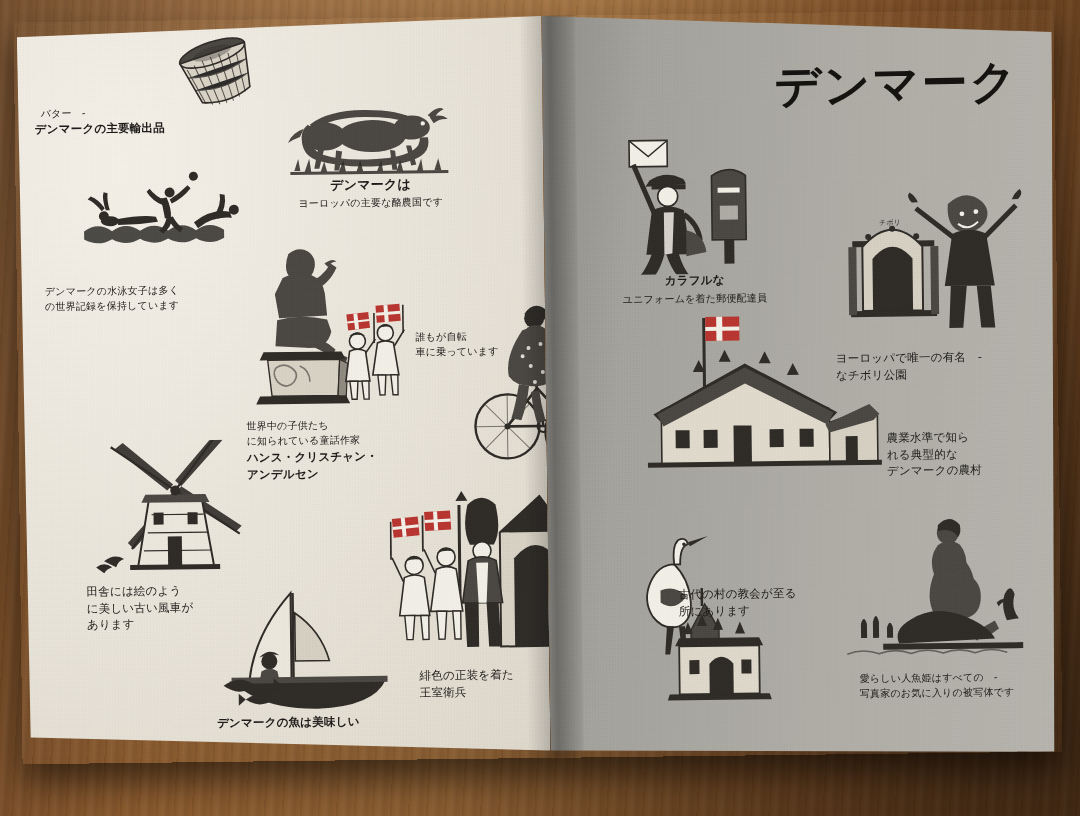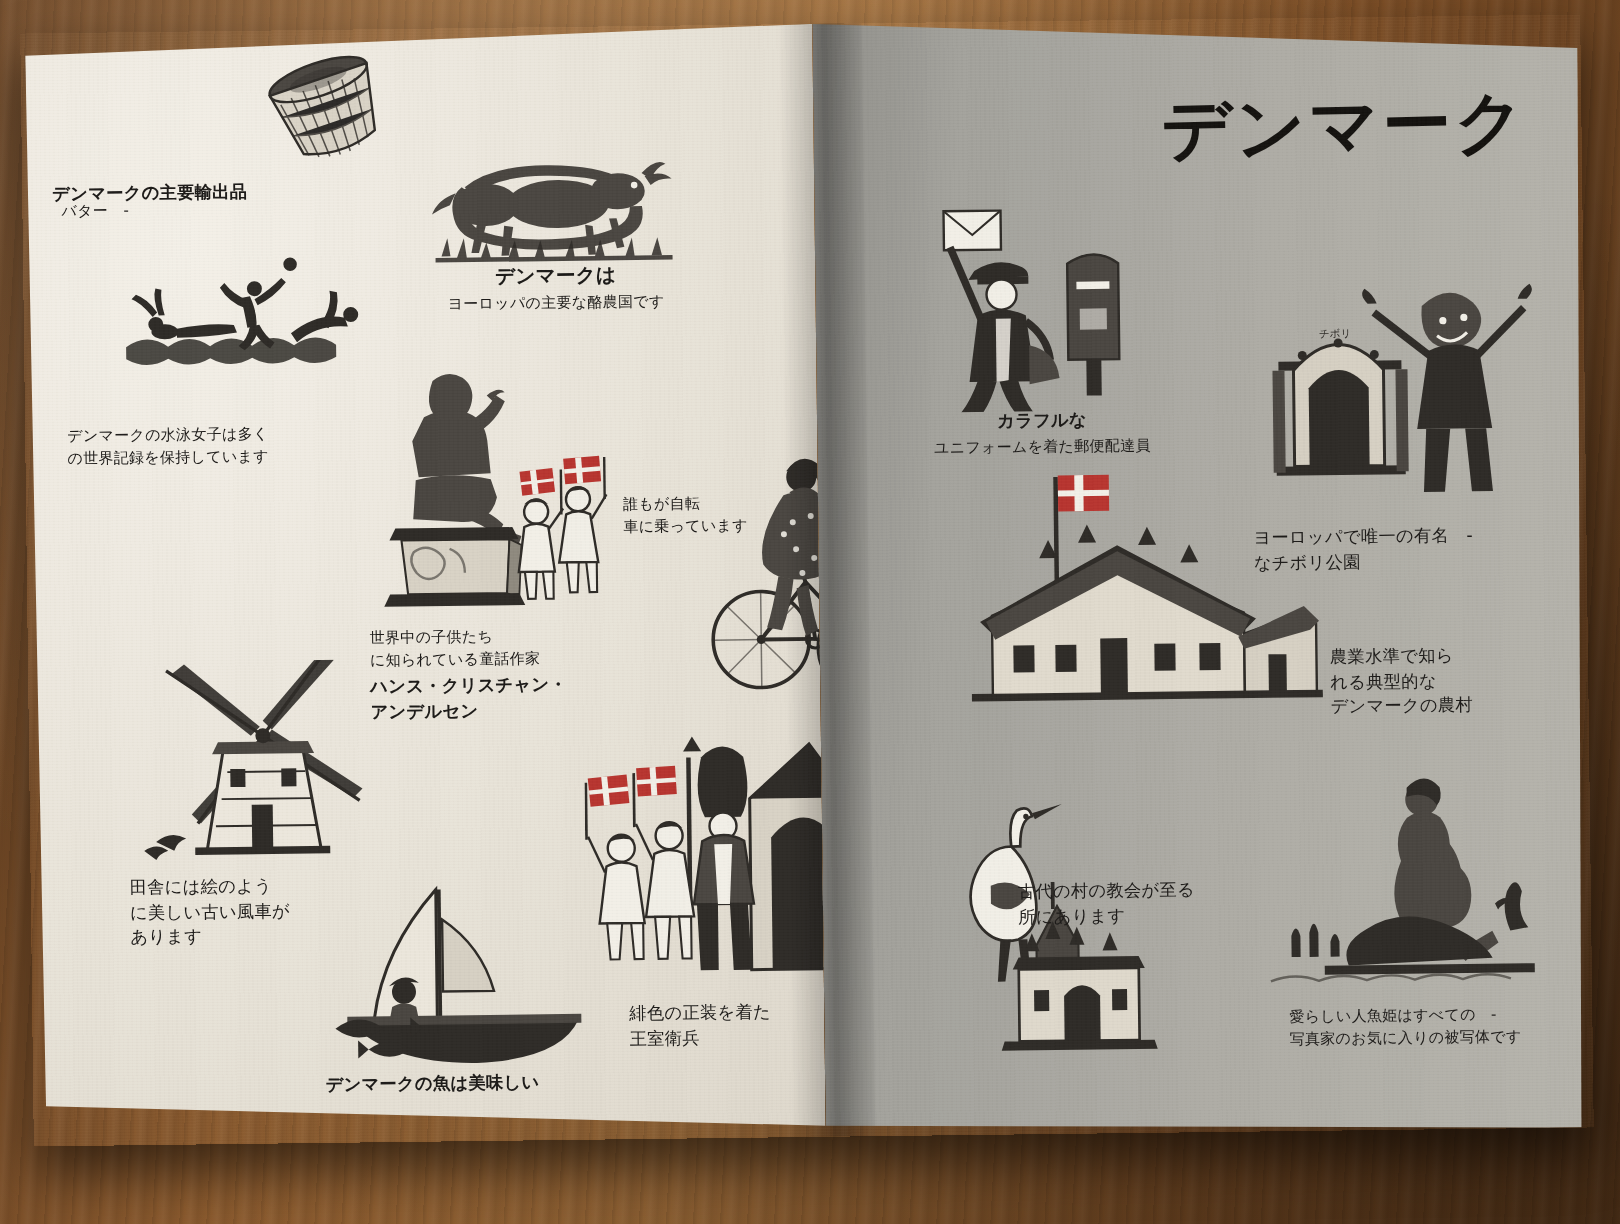--- a/index.html
+++ b/index.html
@@ -151,21 +151,21 @@
             <path d="M70 23 L67 68"></path>
           <path d="M78 25 L74 65"></path>
           <path d="M24 34 Q55 44 86 34"></path>
             <path d="M27 48 Q55 58 83 48"></path>
         </g>
         <ellipse cx="55" cy="18" rx="34" ry="11" fill="none" stroke="#2e2b27" stroke-width="1.6"></ellipse>
         <ellipse cx="55" cy="18" rx="20" ry="6" fill="#2e2b27" opacity="0.35"></ellipse>
       </g>
     </svg>
 
-    <div class="cap sm" style="left:26px; top:85px;margin-top:28px;">バター　-</div>
+    <div class="cap sm" style="left:26px; top:85px;">バター　-</div>
     <div class="cap md" style="left:20px; top:99px; font-weight:bold;">デンマークの主要輸出品</div>
 
     <svg class="ill" style="left:58px; top:150px;" width="180" height="85" viewBox="0 0 180 85">
 
       <g class="ink">
         <path d="M10 60 q14 -10 28 0 q14 -10 28 0 q14 -10 28 0 q14 -10 28 0 q14 -10 28 0 l0 8 q-14 8 -28 0 q-14 8 -28 0 q-14 8 -28 0 q-14 8 -28 0 q-14 8 -28 0 z" opacity="0.85"></path>
       </g>
 
       <g class="ink">
         <ellipse cx="36" cy="50" rx="9" ry="5"></ellipse>

